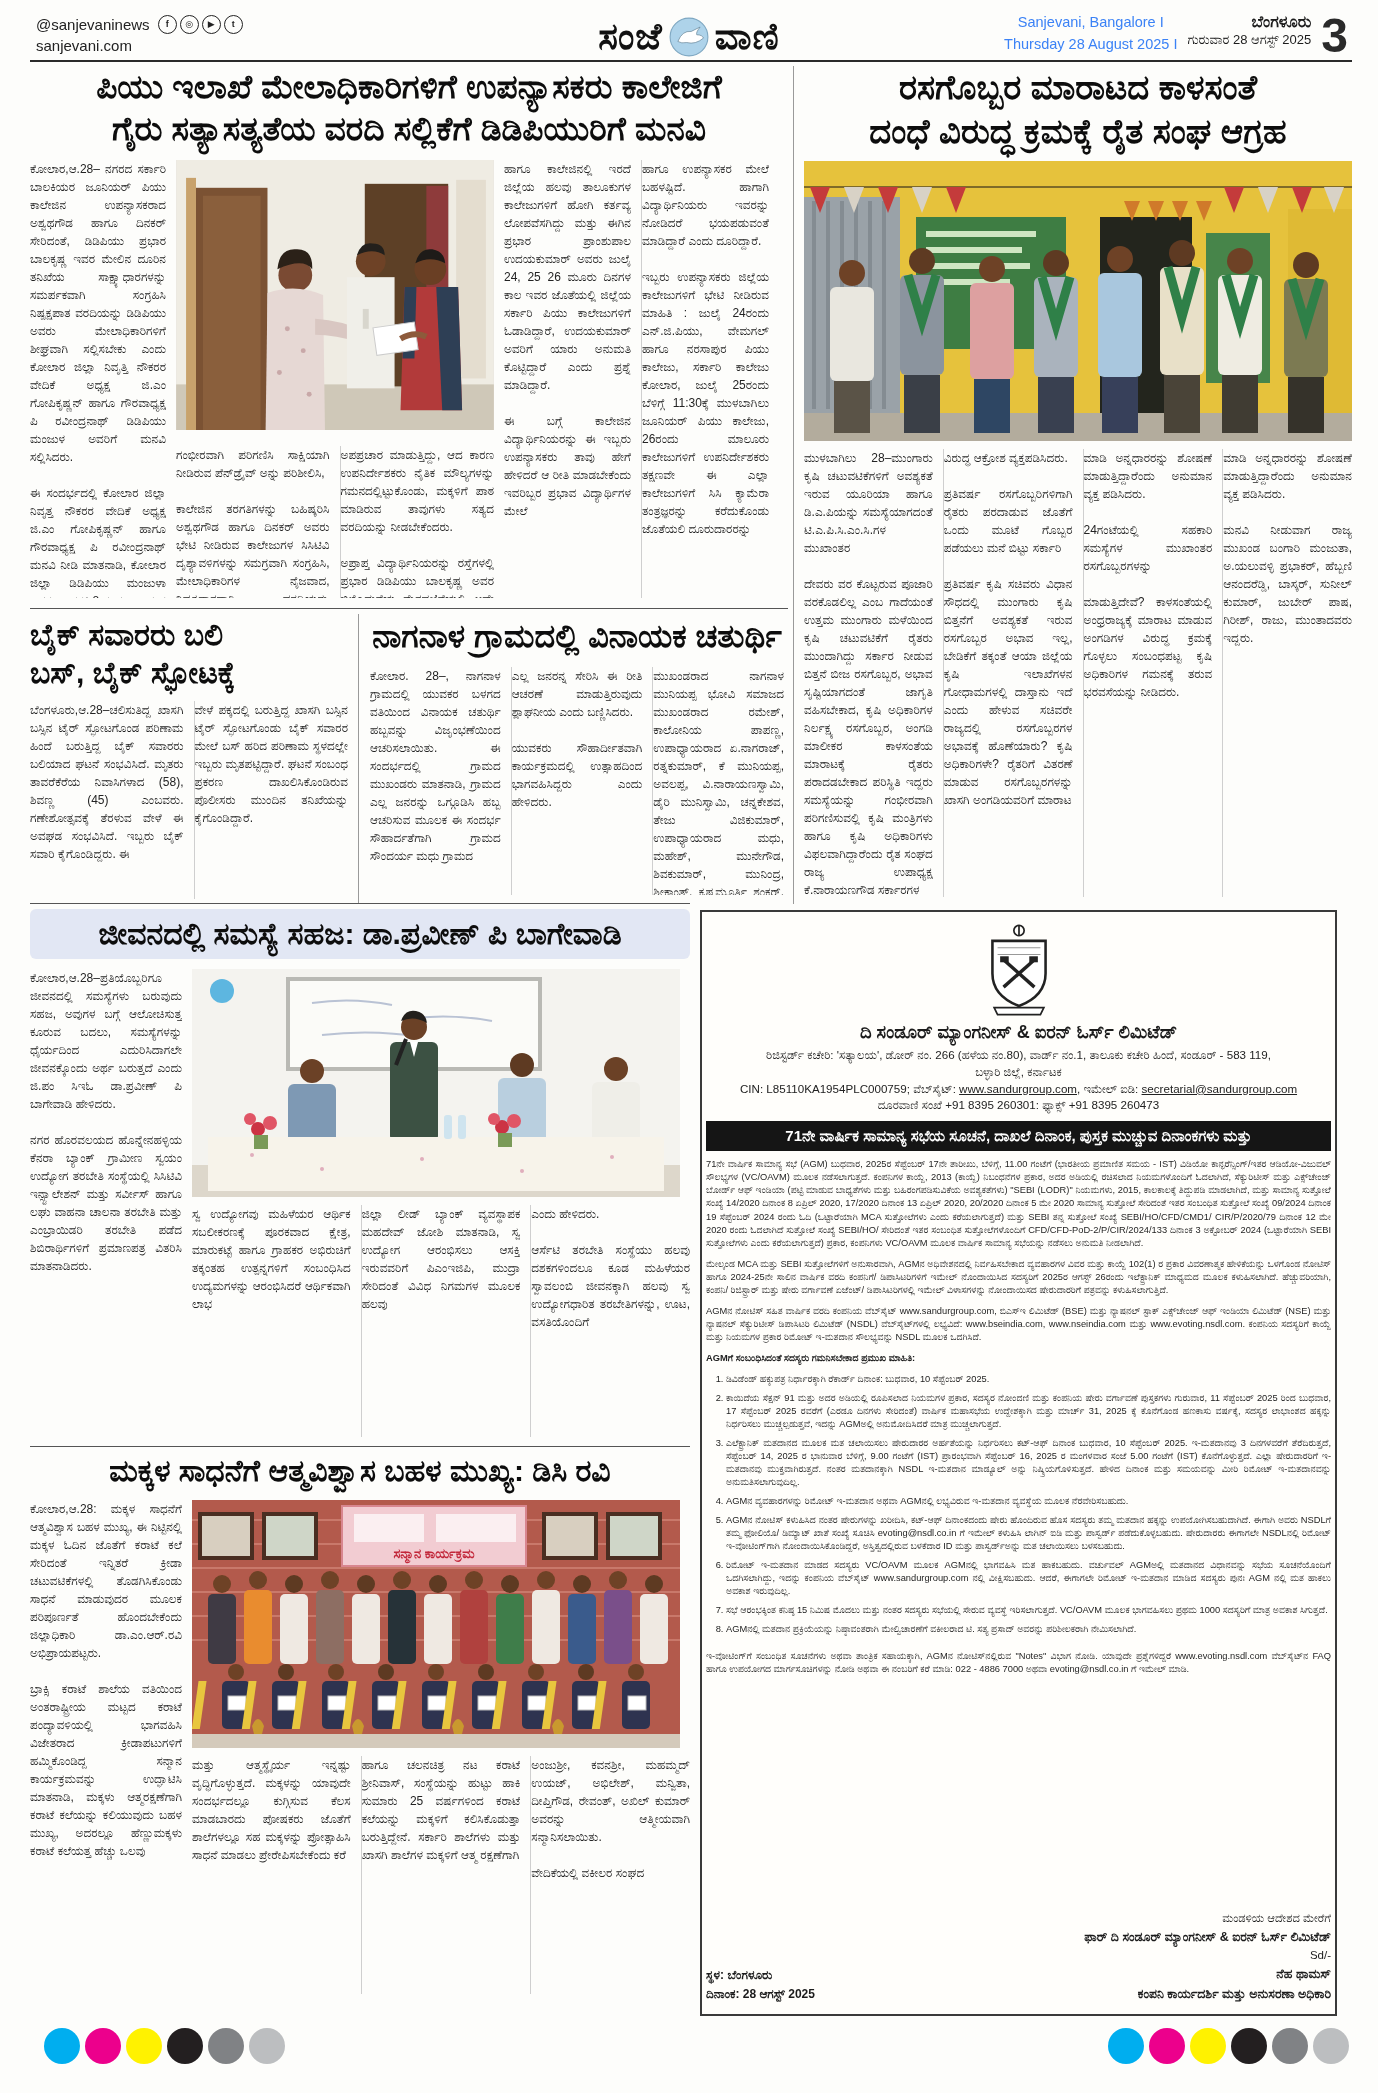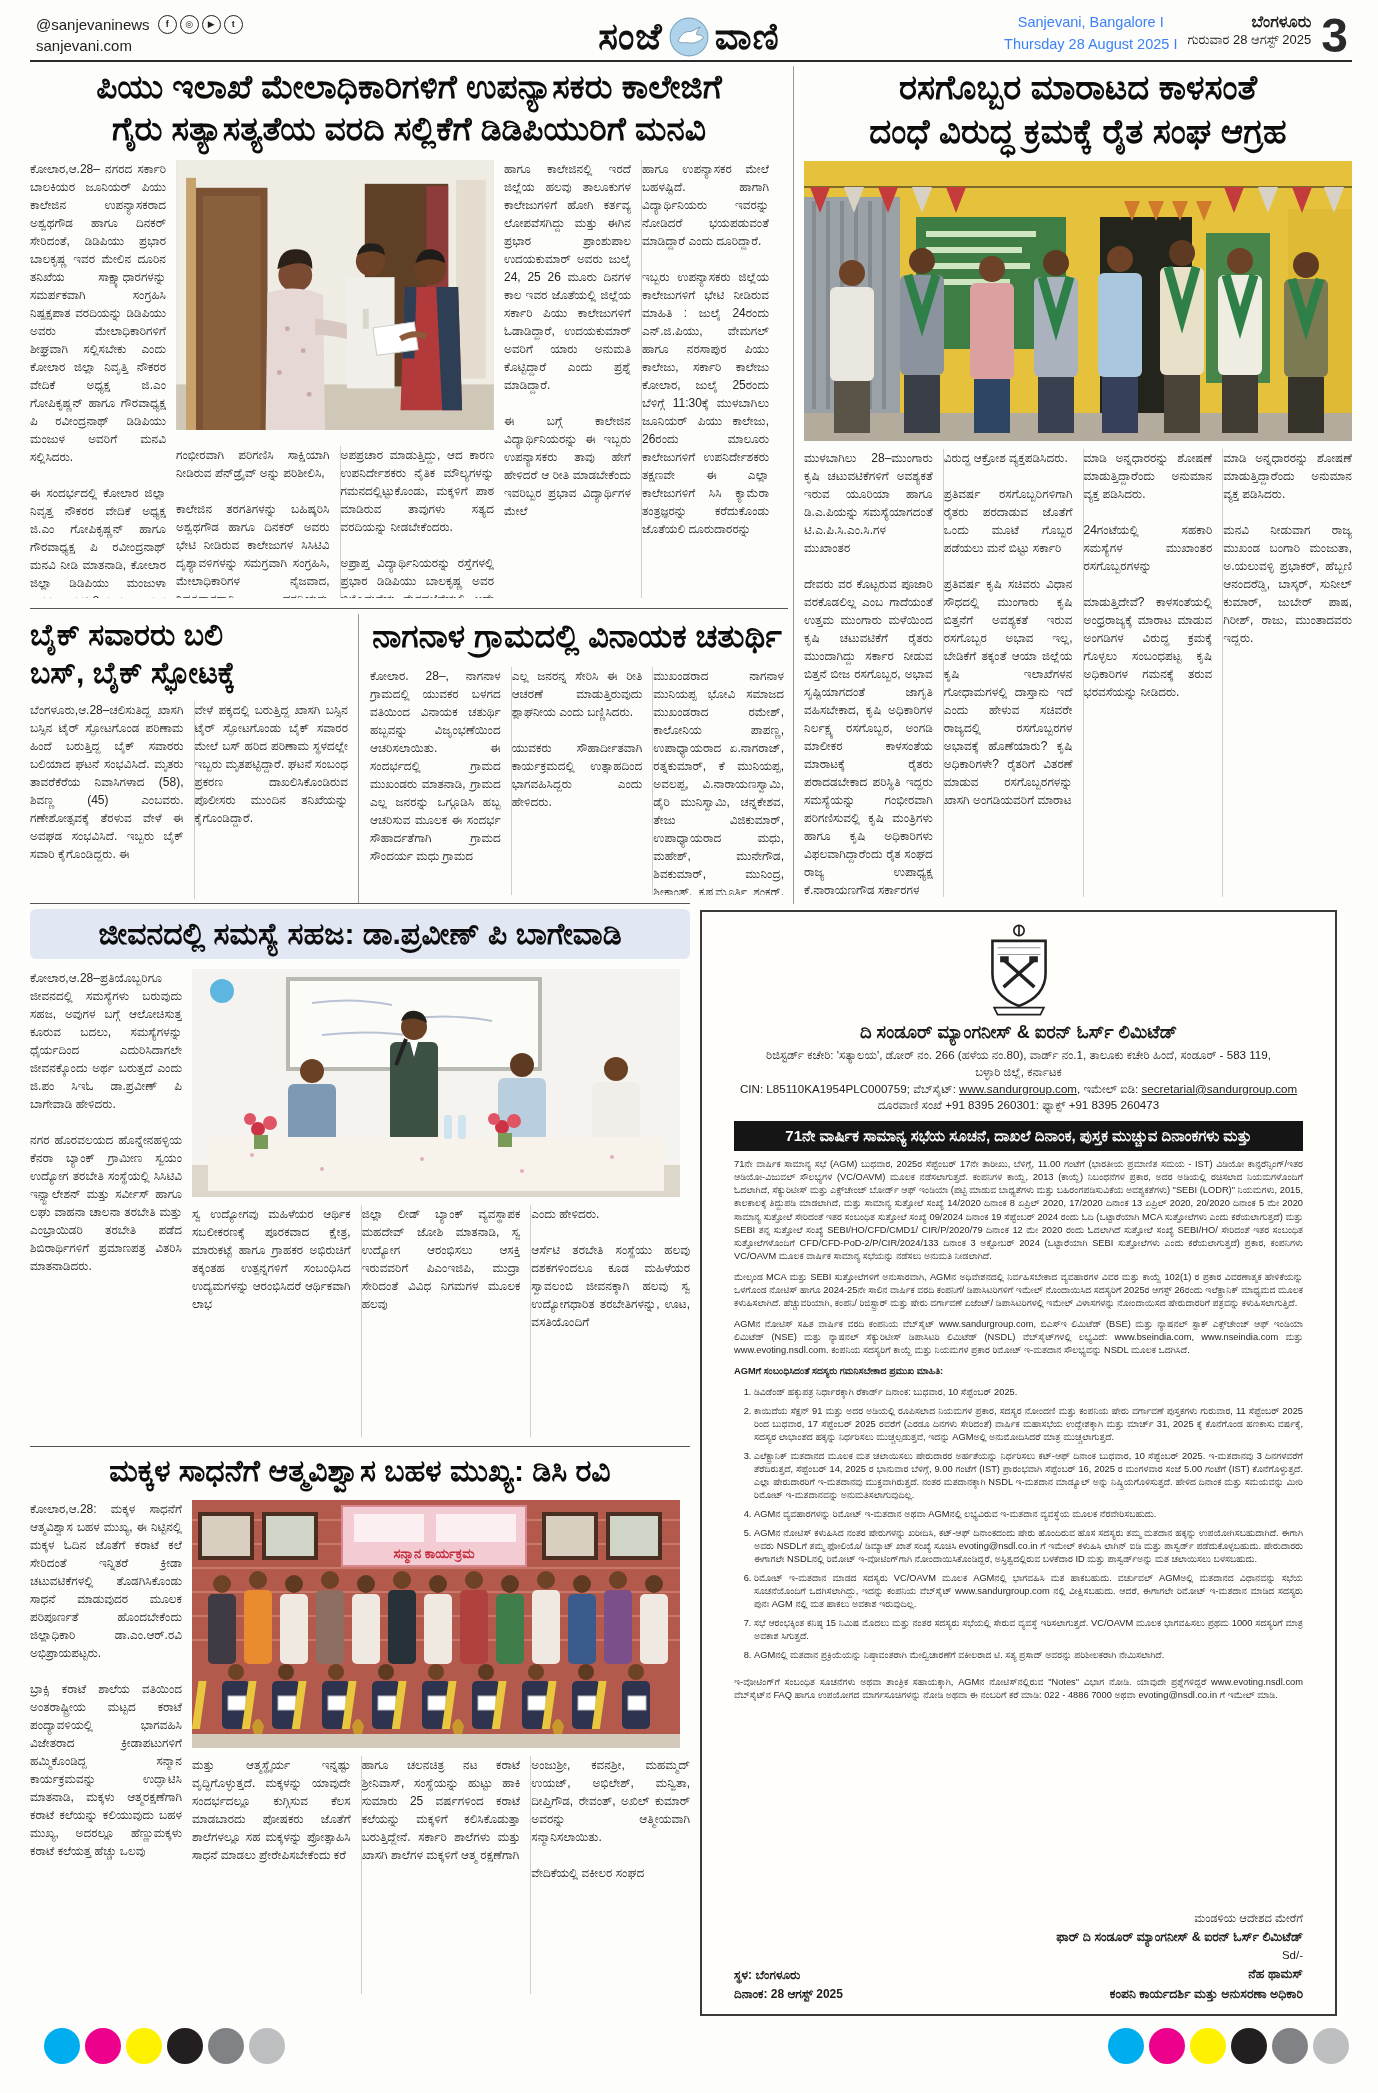--- a/index.html
+++ b/index.html
@@ -29,21 +29,21 @@
   .cols{display:flex;gap:10px;}
   .col{flex:1;font-size:12px;line-height:1.5;text-align:justify;white-space:pre-line;
        overflow:hidden;color:#232323;}
   .col + .col{border-left:1px solid #cfcfcf;padding-left:0;}
   .col.norule{border-left:none;padding-left:0;}
   .photo{background:#ddd;overflow:hidden;}
   .photo svg{display:block;}
   .hl-band{background:#e2e7f4;}
   
   .ad{left:700px;top:910px;width:637px;height:1106px;border:2px solid #3a3a3a;background:#fffefb;
-      padding:10px 32px;box-sizing:border-box;display:flex;flex-direction:column;}
+      padding:10px 4px;box-sizing:border-box;display:flex;flex-direction:column;}
   .ad .crest{display:flex;justify-content:center;margin-bottom:2px;}
   .ad .cname{font-size:18px;font-weight:800;text-align:center;margin:2px 0 4px;}
   .ad .aline{font-size:11.6px;text-align:center;line-height:1.45;color:#222;}
   .ad .lnk{text-decoration:underline;}
   .ad .bar{background:#151515;color:#fff;font-weight:800;font-size:15px;text-align:center;
            line-height:1.35;padding:5px 8px;margin:7px 0;}
   .ad p, .ad .jp{font-size:9.3px;line-height:1.4;text-align:justify;margin:0 0 8px;color:#1e1e1e;}
   .ad ol{margin:0 0 8px;padding-left:20px;font-size:9.3px;line-height:1.4;}
   .ad ol li{margin-bottom:6px;text-align:justify;}
   .ad .sign{display:flex;justify-content:space-between;align-items:flex-end;margin-top:auto;}

